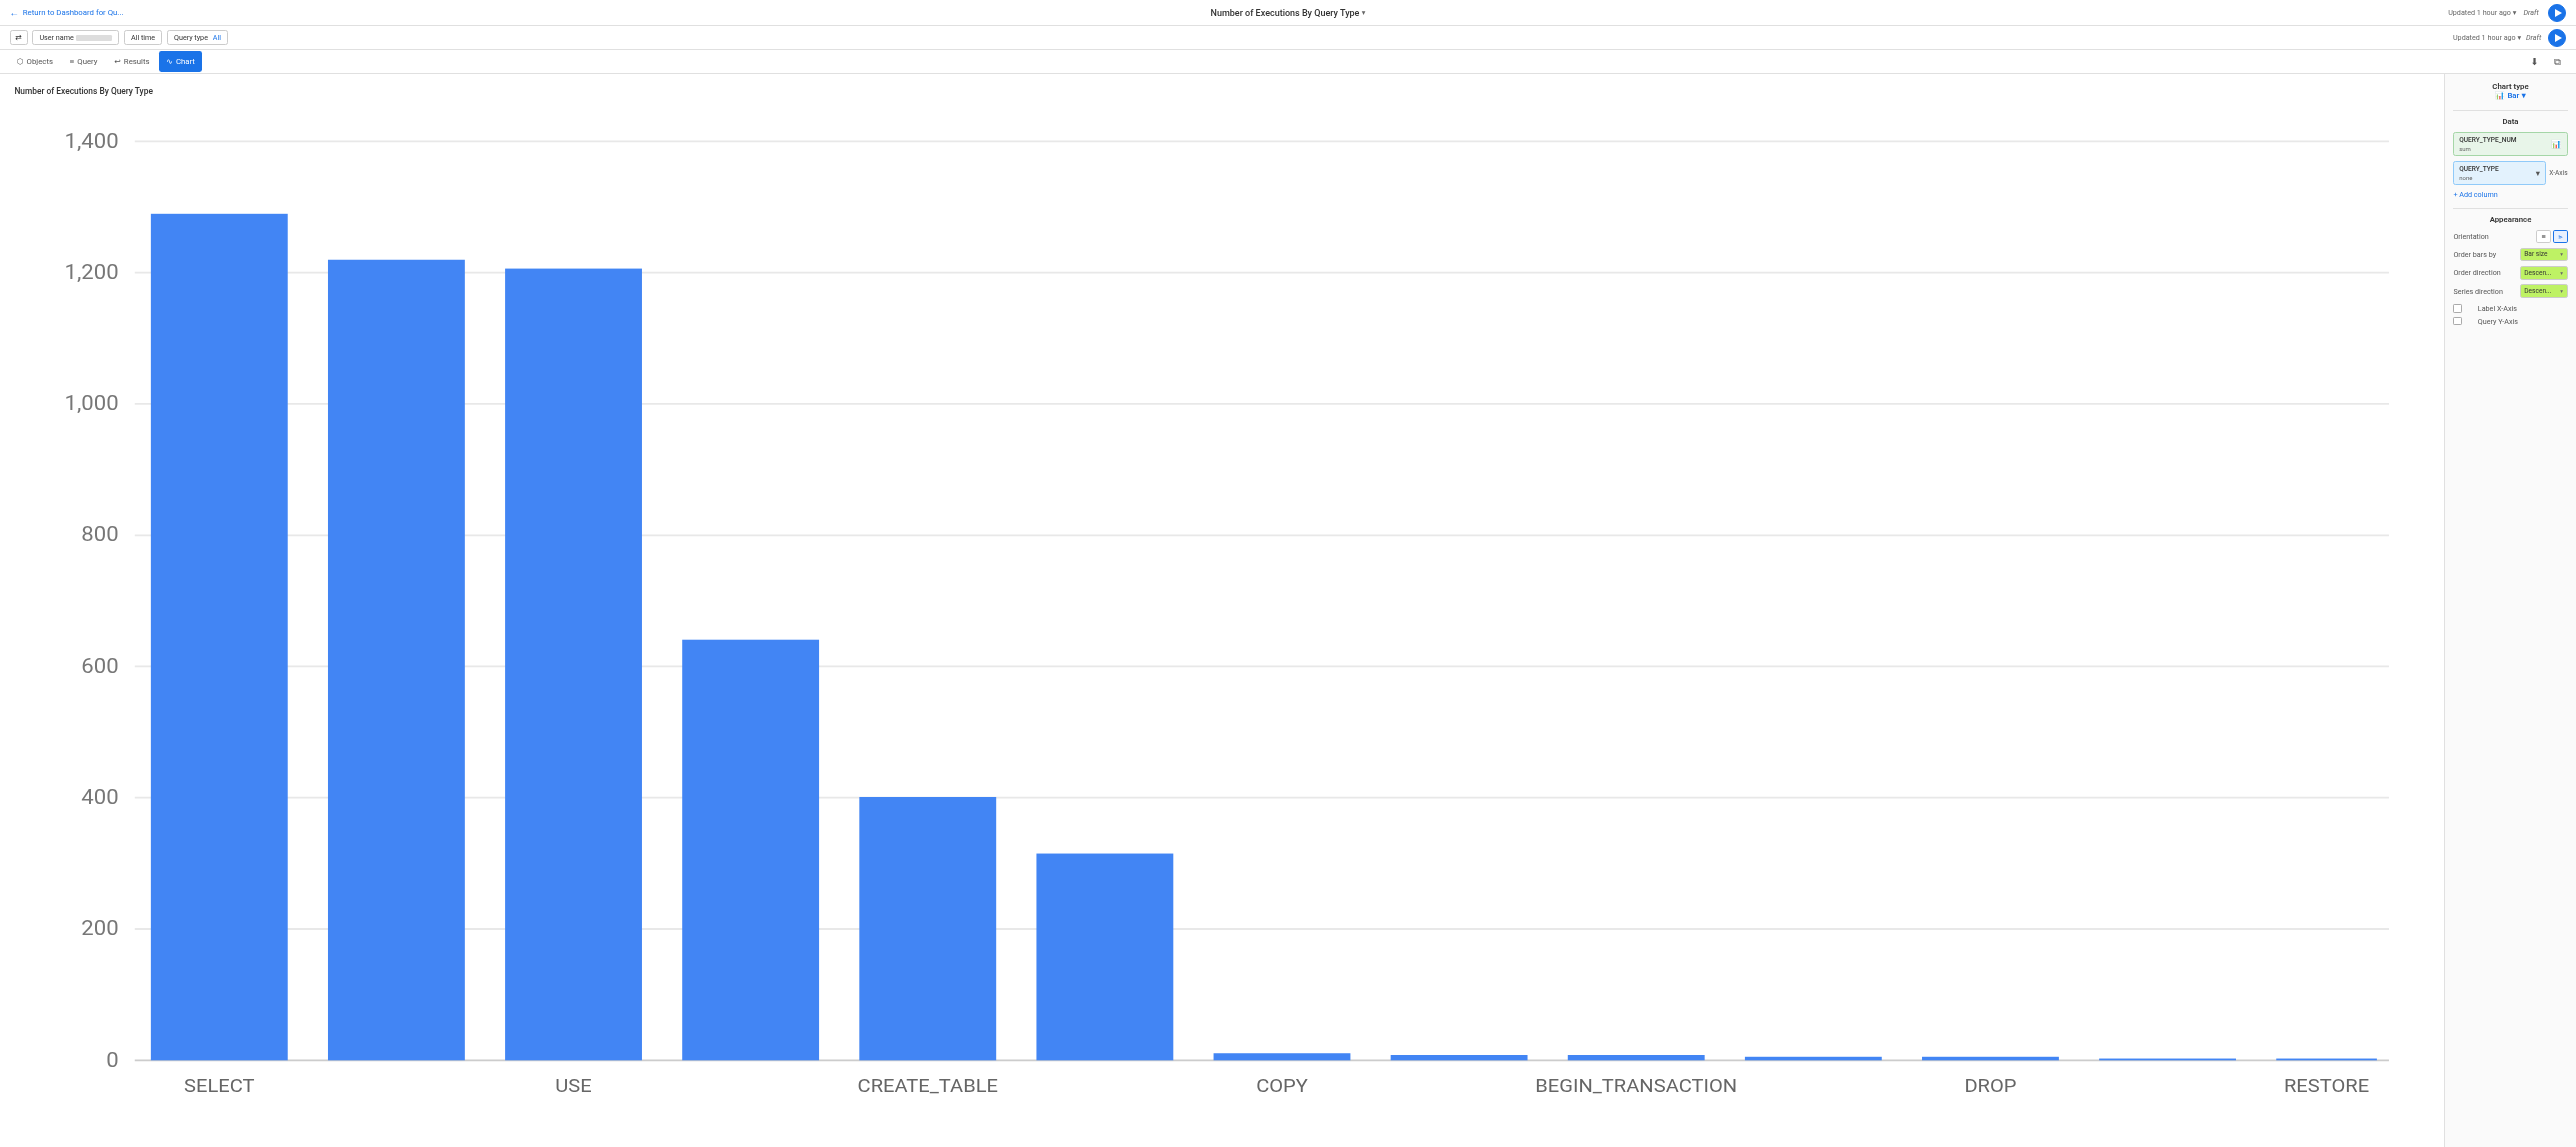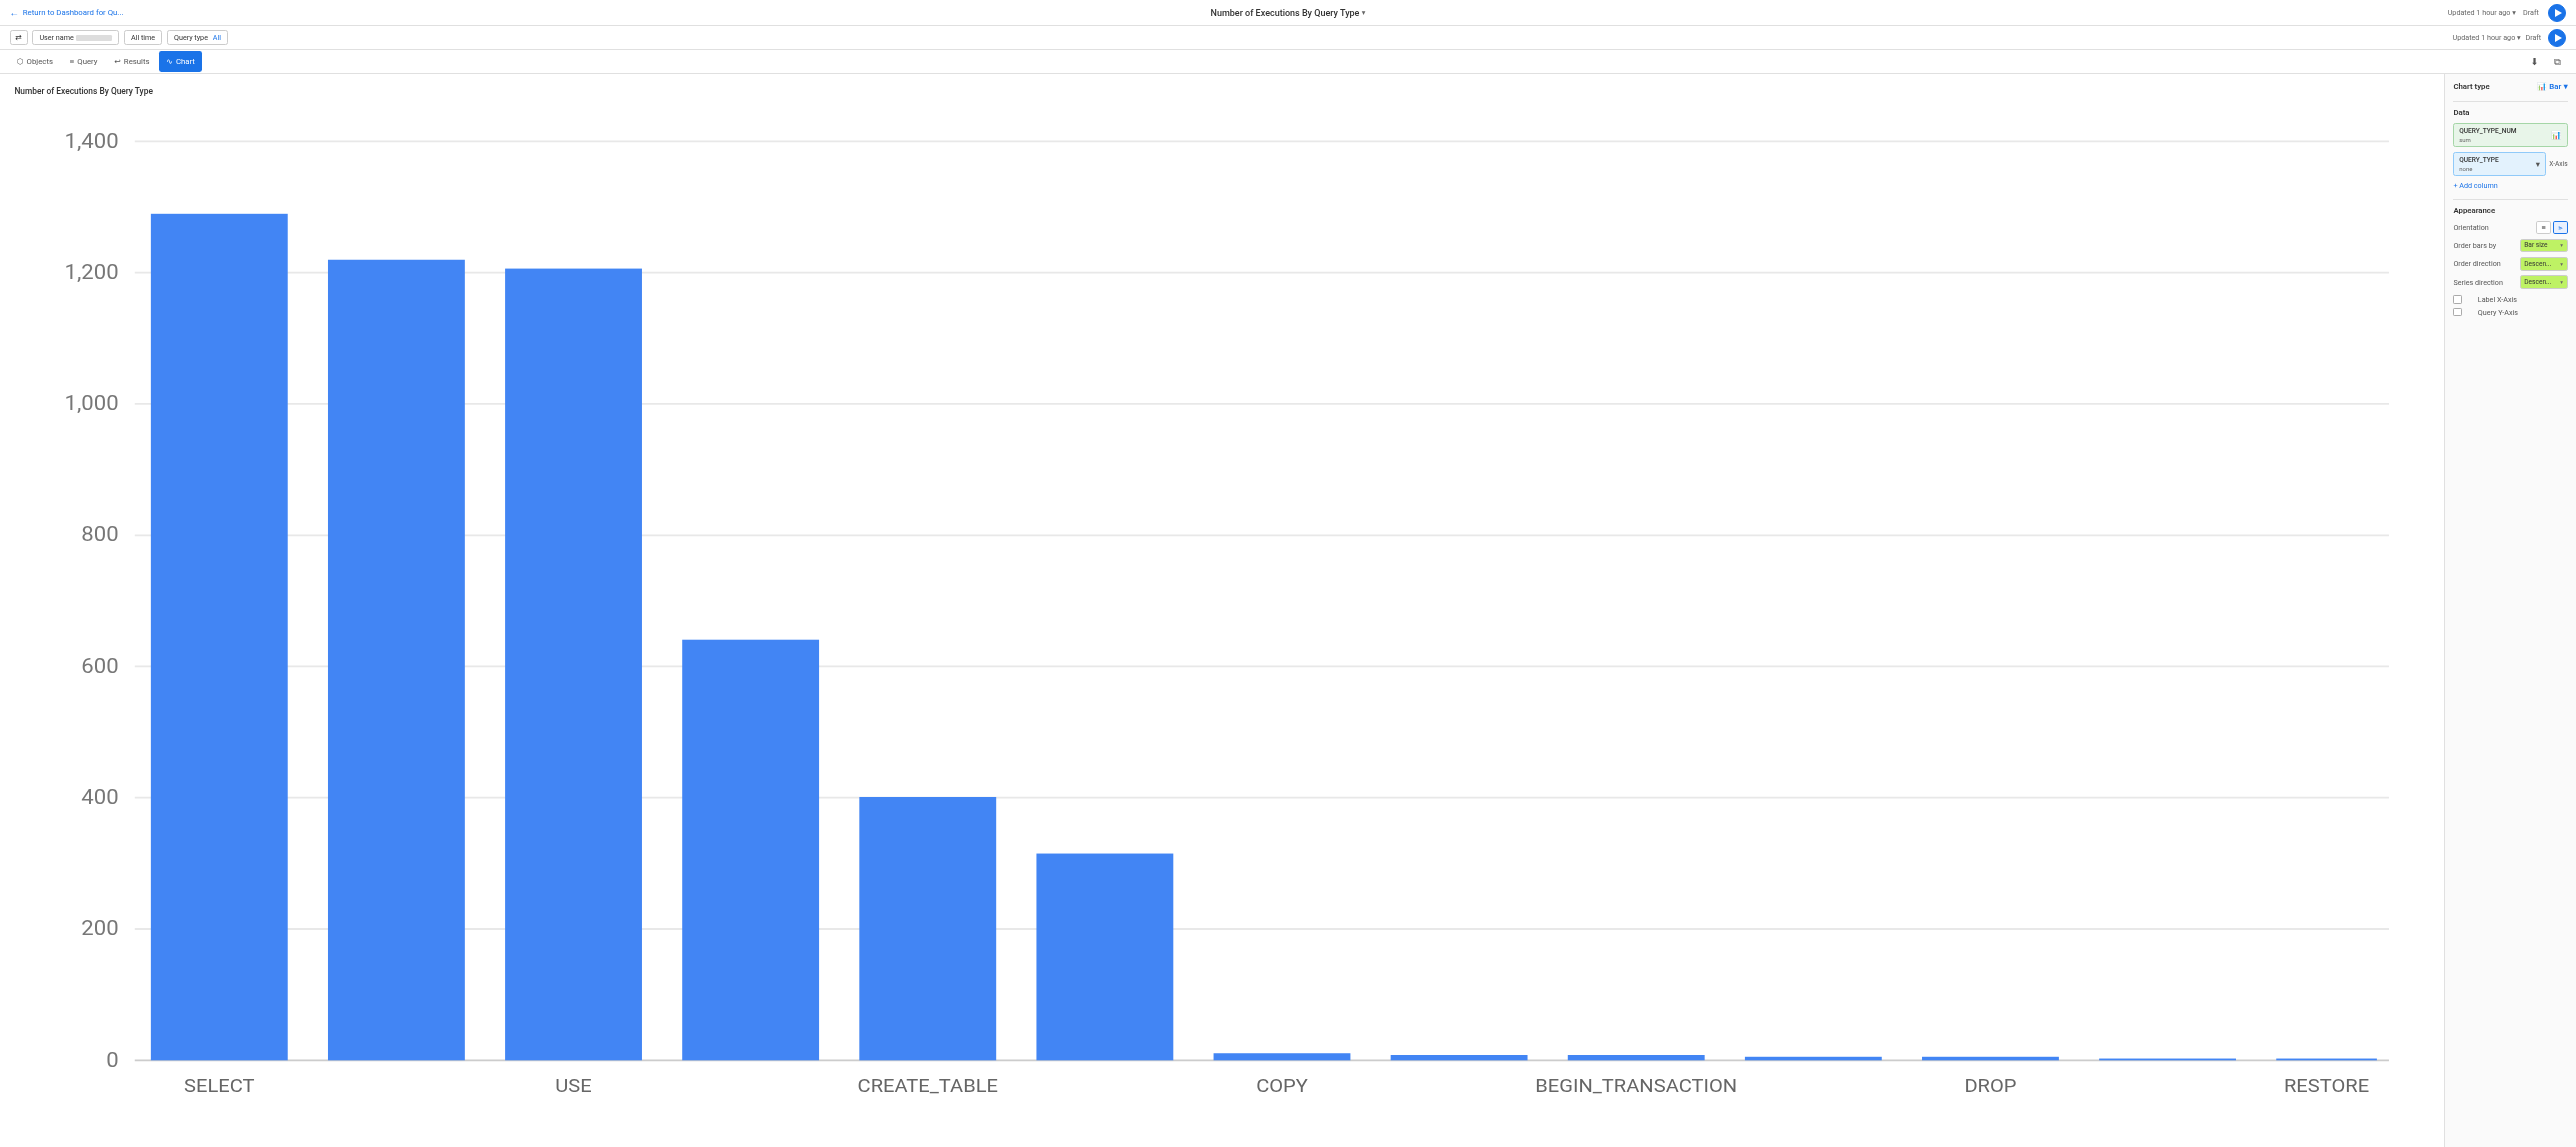--- a/index.html
+++ b/index.html
@@ -22,21 +22,21 @@
     
     .filter-bar {
       display: flex; align-items: center; gap: 4.8px; height: 24px; padding: 0 9.6px;
       border-bottom: 0.6px solid #e0e0e0;
     }
     .filter-toggle { width: 18px; height: 15.6px; border: 0.6px solid #ccc; border-radius: 2.4px; display: flex; align-items: center; justify-content: center; cursor: pointer; background: #fff; }
     .filter-chip { display: flex; align-items: center; gap: 2.4px; height: 15.6px; border: 0.6px solid #ccc; border-radius: 2.4px; padding: 0 6px; font-size: 7.2px; background: #fff; cursor: pointer; }
     .filter-chip-value { color: #1a73e8; font-size: 7.2px; }
     .spacer { flex: 1; }
     .updated-text { font-size: 7.2px; color: #666; }
-    .draft-badge { font-size: 7.2px; color: #666; margin-right: 2.4px; }
+    .draft-badge { font-size: 7.2px; color: #666; margin-right: 2.4px; font-style: italic; }
 
     
     .tab-bar {
       display: flex; align-items: center; height: 24px; padding: 0 9.6px;
       border-bottom: 0.6px solid #e0e0e0; gap: 2.4px;
     }
     .tab-item { display: flex; align-items: center; gap: 3px; padding: 0 7.2px; height: 20.4px; border-radius: 2.4px; cursor: pointer; font-size: 7.8px; color: #555; }
     .tab-item.active { background: #1a73e8; color: #fff; }
     .tab-icon { font-size: 7.8px; }
     .tab-spacer { flex: 1; }
@@ -48,21 +48,21 @@
     .chart-area { flex: 1; padding: 12px 14.4px; position: relative; overflow: hidden; }
     .right-panel { width: 132px; border-left: 0.6px solid #e0e0e0; padding: 8.4px; overflow-y: auto; background: #fafafa; flex-shrink: 0; }
 
     
     .chart-title { font-size: 8.4px; font-weight: 500; margin-bottom: 9.6px; color: #333; }
     .chart-container { position: relative; width: 100%; height: calc(100% - 24px); }
     svg.bar-chart { width: 100%; height: 100%; }
 
     
     .panel-section { margin-bottom: 9.6px; }
-    .panel-section-title { font-size: 7.8px; font-weight: 600; margin-bottom: 6px; color: #333; display: flex; align-items: center; justify-content: space-between; }
+    .panel-section-title { font-size: 7.8px; font-weight: 600; margin-bottom: 6px; color: #333; display: flex; align-items: center; justify-content: space-between; flex-direction: column; }
     .chart-type-btn { display: flex; align-items: center; gap: 2.4px; font-size: 7.8px; color: #1a73e8; cursor: pointer; }
     .data-label { font-size: 6.6px; font-weight: 500; color: #333; margin-bottom: 1.2px; }
     .data-sublabel { font-size: 6px; color: #666; }
 
     .data-chip { 
       display: flex; align-items: center; justify-content: space-between;
       background: #e8f5e9; border: 0.6px solid #a5d6a7; border-radius: 2.4px;
       padding: 3px 4.8px; margin-bottom: 4.8px; cursor: pointer;
     }
     .data-chip-icon { font-size: 8.4px; color: #555; }

